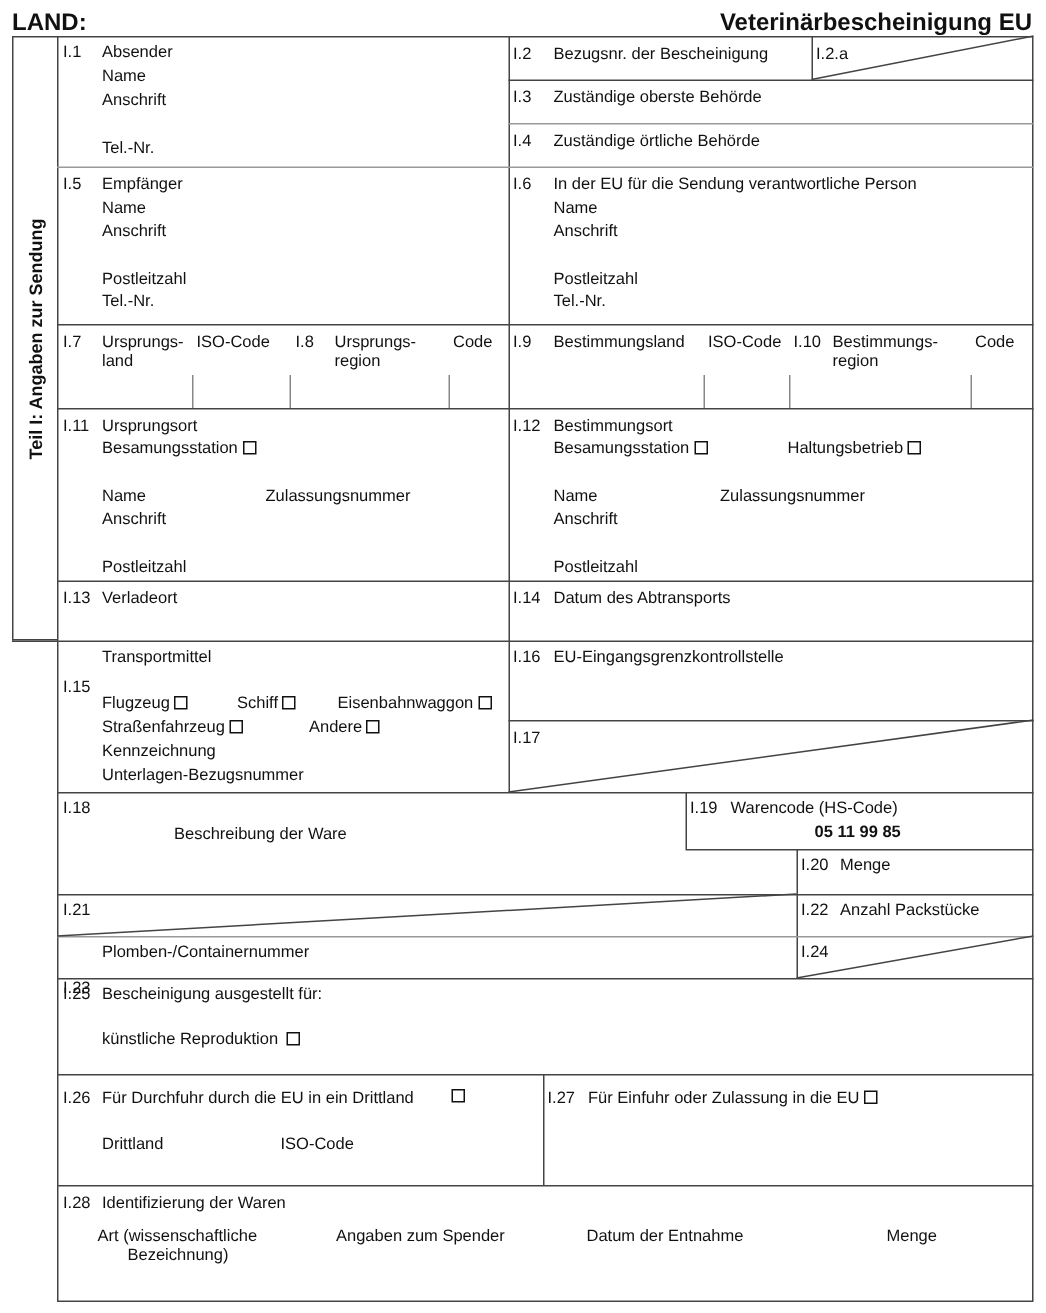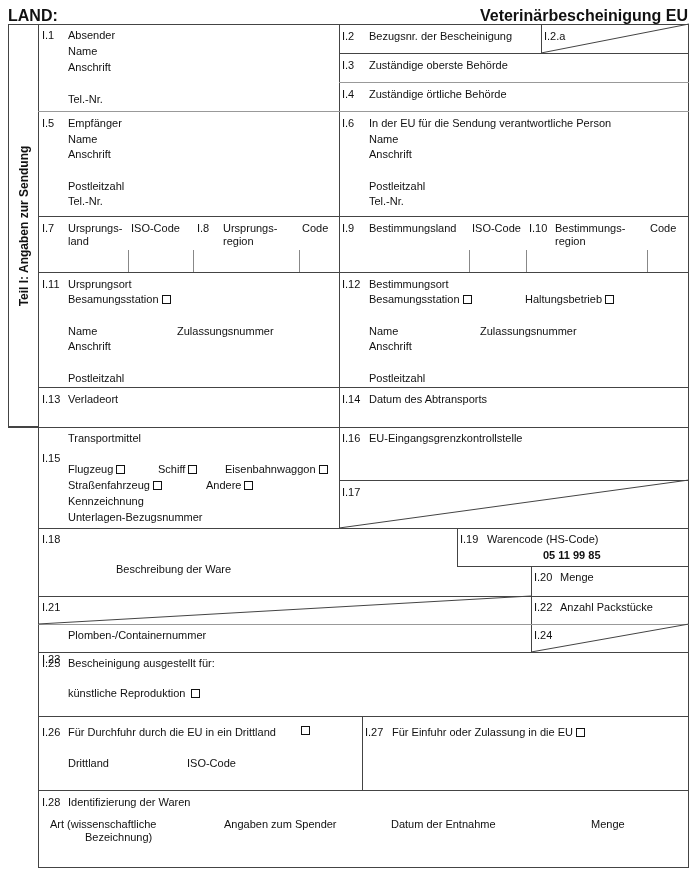--- a/index.html
+++ b/index.html
@@ -231,21 +231,21 @@
   <span class="num" style="left:342px; top:432px;">I.16</span>
   <span class="t" style="left:369px; top:432px;">EU-Eingangsgrenzkontrollstelle</span>
 </div>
 
 <div>
   <span class="num" style="left:342px; top:486px;">I.17</span>
 </div>
 
 <div>
   <span class="num" style="left:42px; top:533px;">I.18</span>
-  <span class="t" style="left:68px; top:563px;padding-left:48px;">Beschreibung der Ware</span>
+  <span class="t" style="left:68px; top:550px;padding-left:48px;">Beschreibung der Ware</span>
 </div>
 
 <div>
   <span class="num" style="left:460px; top:533px;">I.19</span>
   <span class="t" style="left:487px; top:533px;">Warencode (HS-Code)</span>
   <span class="t bold" style="left:543px; top:549px;">05 11 99 85</span>
 </div>
 
 <div>
   <span class="num" style="left:534px; top:571px;">I.20</span>
@@ -289,18 +289,18 @@
 <div>
   <span class="num" style="left:365px; top:726px;">I.27</span>
   <span class="t" style="left:392px; top:726px;">
     <span>Für Einfuhr oder Zulassung in die EU</span><span class="cb"></span>
   </span>
 </div>
 
 <div>
   <span class="num" style="left:42px; top:796px;">I.28</span>
   <span class="t" style="left:68px; top:796px;">Identifizierung der Waren</span>
-  <span class="t" style="left:50px; top:818px;text-align:center;">Art (wissenschaftliche</span>
+  <span class="t" style="left:65px; top:818px;text-align:center;">Art (wissenschaftliche</span>
   <span class="t" style="left:85px; top:831px;">Bezeichnung)</span>
   <span class="t" style="left:224px; top:818px;">Angaben zum Spender</span>
   <span class="t" style="left:391px; top:818px;">Datum der Entnahme</span>
   <span class="t" style="left:591px; top:818px;">Menge</span>
 </div>
 
 </body></html>

